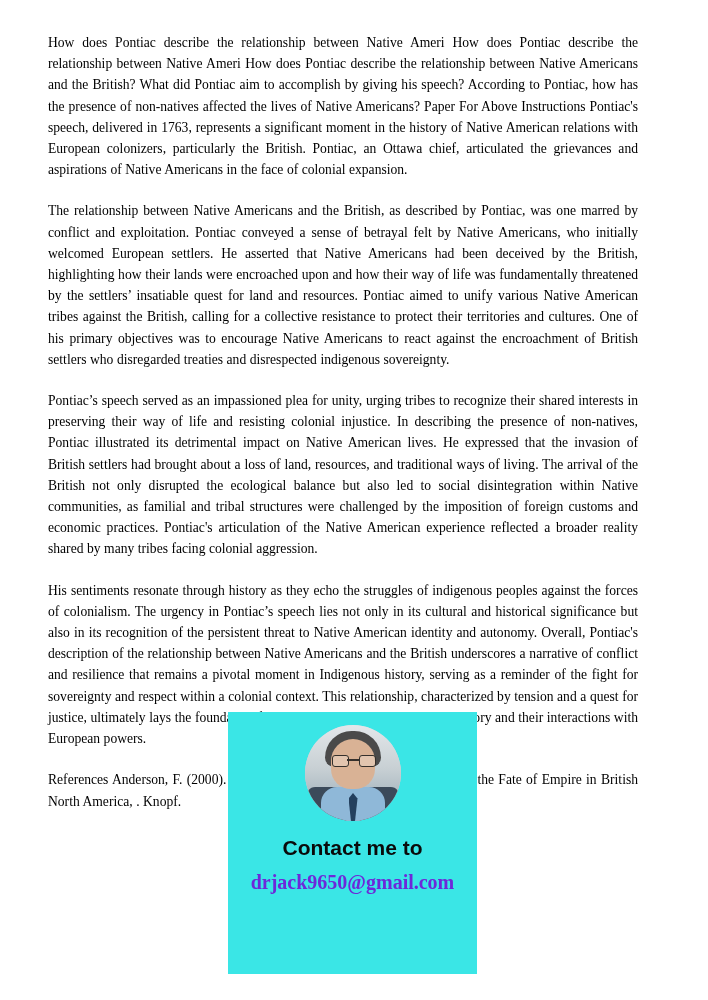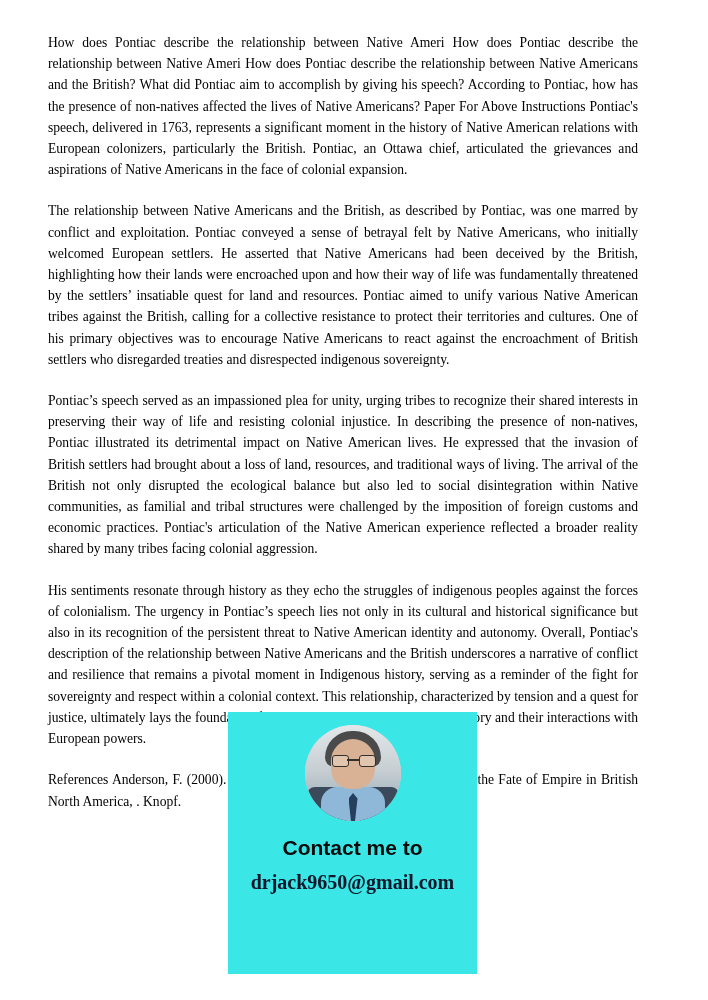--- a/index.html
+++ b/index.html
@@ -105,21 +105,21 @@
     font-size: 21px;
     line-height: 30px;
     color: #0a0a0a;
   }
   #contact-email {
     margin-top: 8px;
     text-align: center;
     font-family: "Liberation Serif", serif;
     font-weight: bold;
     font-size: 20px;
-    color: #0f172a;
+    color: #6d28d9;
   }
 </style>
 </head>
 <body>
 
 <div id="page">
 
   <div id="doc-body">
     <p class="para">How does Pontiac describe the relationship between Native Ameri How does Pontiac describe the relationship between Native Ameri How does Pontiac describe the relationship between Native Americans and the British? What did Pontiac aim to accomplish by giving his speech? According to Pontiac, how has the presence of non-natives affected the lives of Native Americans? Paper For Above Instructions Pontiac's speech, delivered in 1763, represents a significant moment in the history of Native American relations with European colonizers, particularly the British. Pontiac, an Ottawa chief, articulated the grievances and aspirations of Native Americans in the face of colonial expansion.</p>
     <p class="para">The relationship between Native Americans and the British, as described by Pontiac, was one marred by conflict and exploitation. Pontiac conveyed a sense of betrayal felt by Native Americans, who initially welcomed European settlers. He asserted that Native Americans had been deceived by the British, highlighting how their lands were encroached upon and how their way of life was fundamentally threatened by the settlers’ insatiable quest for land and resources. Pontiac aimed to unify various Native American tribes against the British, calling for a collective resistance to protect their territories and cultures. One of his primary objectives was to encourage Native Americans to react against the encroachment of British settlers who disregarded treaties and disrespected indigenous sovereignty.</p>

